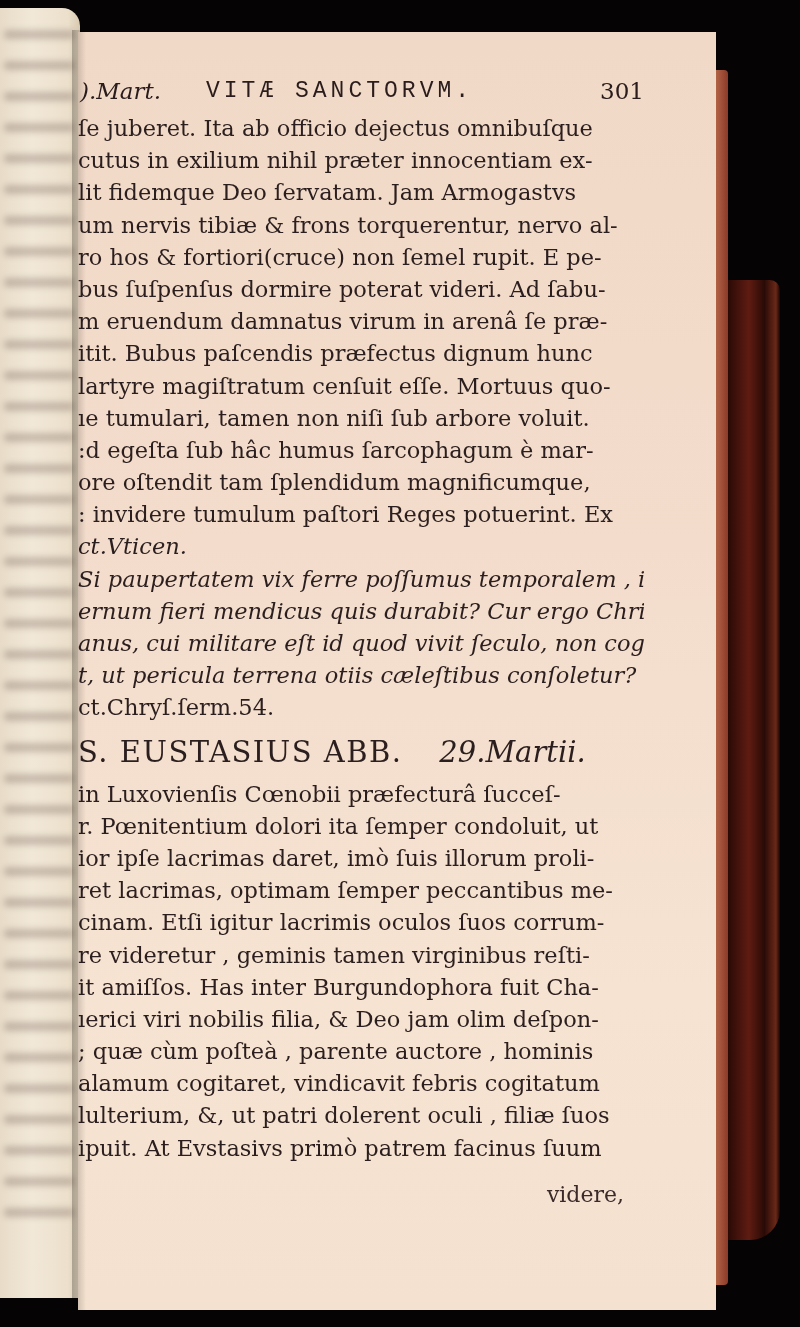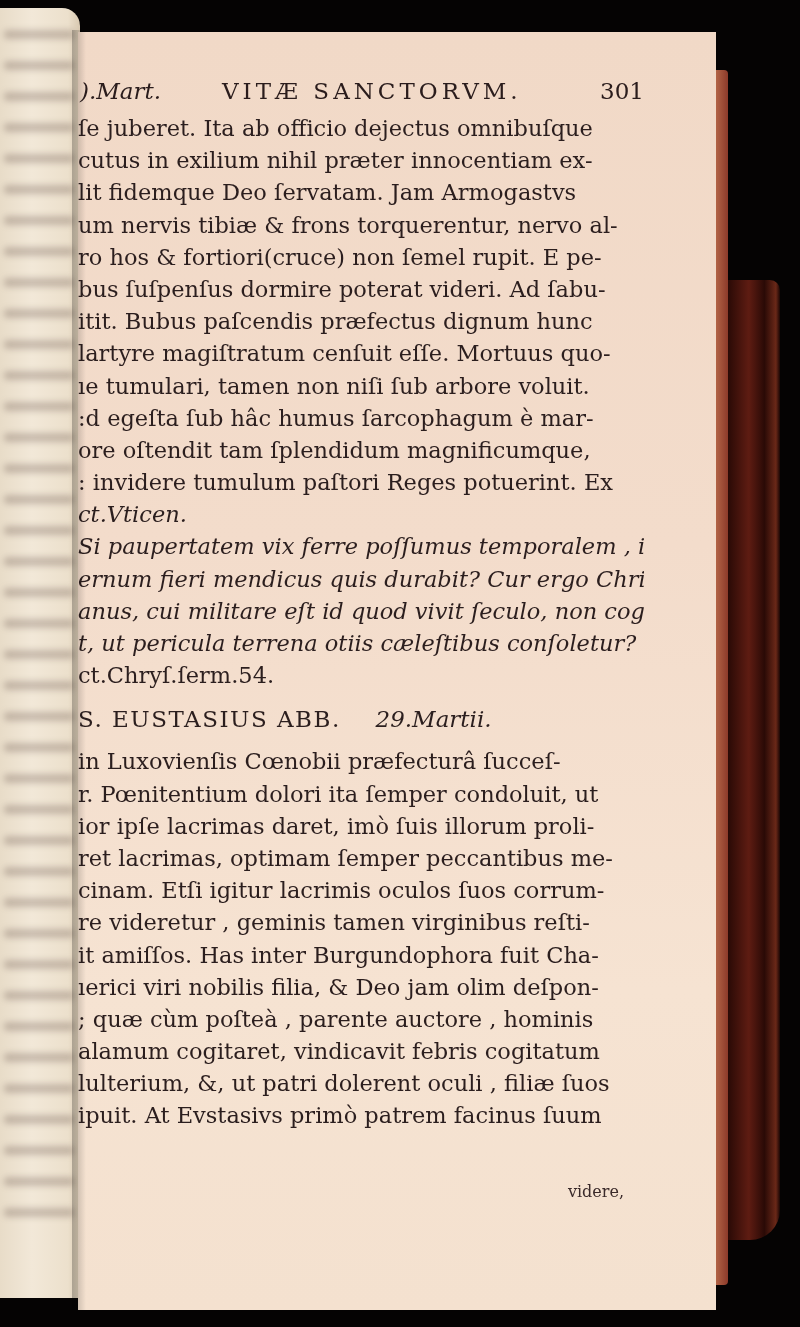--- a/index.html
+++ b/index.html
@@ -35,38 +35,38 @@
     .page-edge-2 {
       position: absolute; left: 728px; top: 280px; width: 52px; height: 960px;
       background: linear-gradient(90deg, #2a0a06 0%, #5e1c12 40%, #2a0a06 70%, #6a2818 92%, #1a0604 100%);
       border-radius: 0 10px 30px 0;
     }
     .header {
       position: absolute; top: 46px; left: 0; width: 640px; height: 30px;
       color: #2a1c1c; font-size: 23px;
     }
     .header .date { position: absolute; left: 2px; font-style: italic; }
-    .header .title { position: absolute; left: 144px; letter-spacing: 4px; font-variant: small-caps; }
+    .header .title { position: absolute; left: 128px; letter-spacing: 4px; font-variant: small-caps; font-family: Liberation Mono, monospace; }
     .header .pageno { position: absolute; right: 74px; }
     .text {
       position: absolute; left: 0; top: 80px; width: 566px;
       color: #2b1e1e; font-size: 22.5px; line-height: 32.2px;
       white-space: nowrap;
     }
     .line { height: 32.2px; overflow: hidden; }
     .italic { font-style: italic; }
     .heading {
-      margin-top: 12px; height: 42px; font-size: 23px; letter-spacing: 1.5px;
+      margin-top: 12px; height: 42px; font-size: 29px; letter-spacing: 1.5px;
     }
     .heading .date { font-style: italic; margin-left: 26px; letter-spacing: 0; }
     .dropcap {
       display: inline-block; width: 22px; font-size: 26px; font-weight: bold; color: #1a1010;
     }
     .catch {
-      position: absolute; right: 92px; top: 1150px; font-size: 16px; color: #3a2a2a;
+      position: absolute; right: 92px; top: 1150px; font-size: 22px; color: #3a2a2a;
     }
   </style>
 </head>
 <body>
 
 <div class="left-page">
   <div class="blur-line"></div>
   <div class="blur-line"></div>
   <div class="blur-line"></div>
   <div class="blur-line"></div>
@@ -117,20 +117,21 @@
     <span class="pageno">301</span>
   </div>
 
   <div class="text">
     <div class="line">ſe juberet. Ita ab officio dejectus omnibuſque</div>
     <div class="line">cutus in exilium nihil præter innocentiam ex-</div>
     <div class="line">lit fidemque Deo ſervatam. Jam Armogastvs</div>
     <div class="line">um nervis tibiæ &amp; frons torquerentur, nervo al-</div>
     <div class="line">ro hos &amp; fortiori(cruce) non ſemel rupit. E pe-</div>
     <div class="line">bus ſuſpenſus dormire poterat videri. Ad ſabu-</div>
+    <div class="line">m eruendum damnatus virum in arenâ ſe præ-</div>
     <div class="line">itit. Bubus paſcendis præfectus dignum hunc</div>
     <div class="line">lartyre magiſtratum cenſuit eſſe. Mortuus quo-</div>
     <div class="line">ıe tumulari, tamen non niſi ſub arbore voluit.</div>
     <div class="line">:d egeſta ſub hâc humus ſarcophagum è mar-</div>
     <div class="line">ore oſtendit tam ſplendidum magnificumque,</div>
     <div class="line">: invidere tumulum paſtori Reges potuerint. Ex</div>
     <div class="line italic">ct.Vticen.</div>
 
     <div class="line italic">Si paupertatem vix ferre poſſumus temporalem , in</div>
     <div class="line italic">ernum fieri mendicus quis durabit? Cur ergo Chri-</div>

